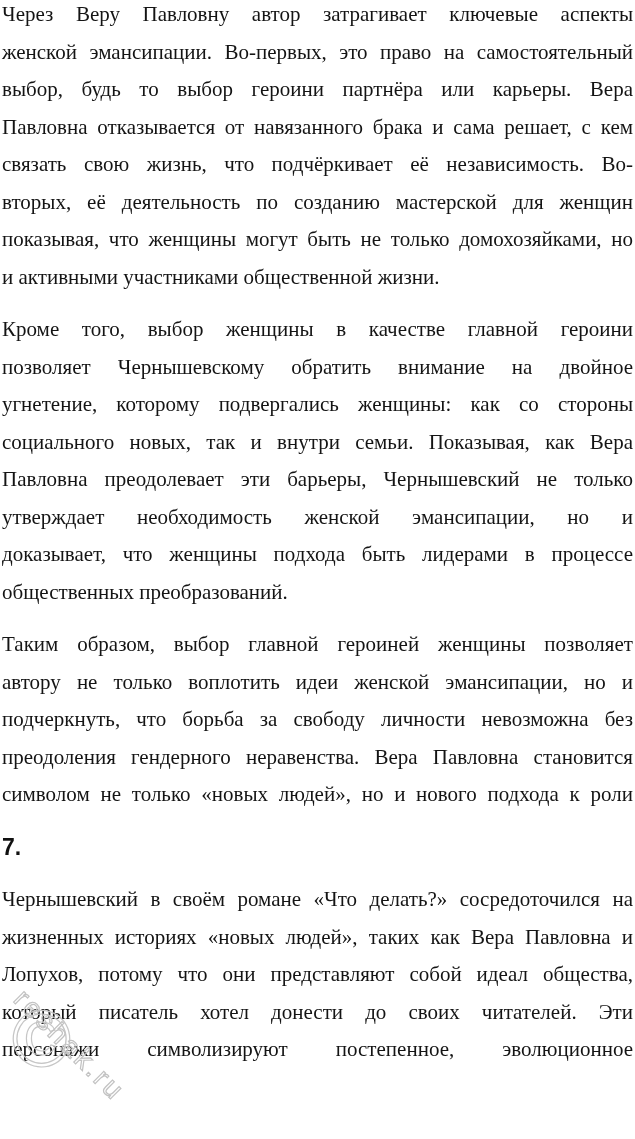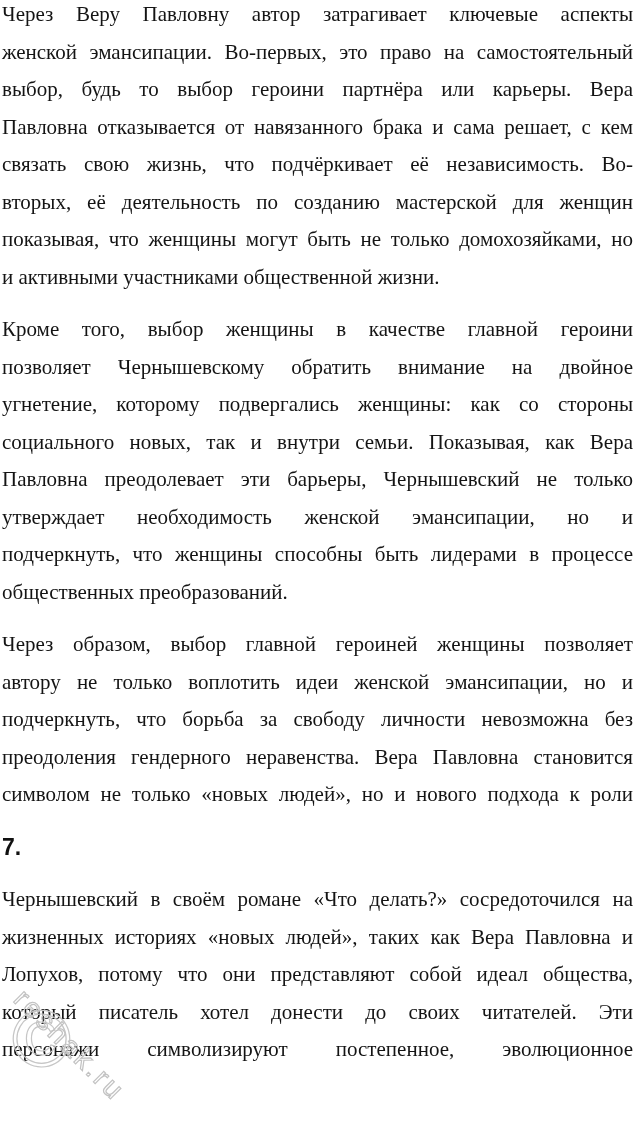--- a/index.html
+++ b/index.html
@@ -97,26 +97,26 @@
     <div class="ln last">и активными участниками общественной жизни.</div>
   </div>
 
   <div class="para">
     <div class="ln">Кроме того, выбор женщины в качестве главной героини</div>
     <div class="ln">позволяет Чернышевскому обратить внимание на двойное</div>
     <div class="ln">угнетение, которому подвергались женщины: как со стороны</div>
     <div class="ln">социального новых, так и внутри семьи. Показывая, как Вера</div>
     <div class="ln">Павловна преодолевает эти барьеры, Чернышевский не только</div>
     <div class="ln">утверждает необходимость женской эмансипации, но и</div>
-    <div class="ln">подчеркнуть, что женщины способны быть лидерами в процессе</div>
+    <div class="ln">доказывает, что женщины подхода быть лидерами в процессе</div>
     <div class="ln last">общественных преобразований.</div>
   </div>
 
   <div class="para">
-    <div class="ln">Через образом, выбор главной героиней женщины позволяет</div>
+    <div class="ln">Таким образом, выбор главной героиней женщины позволяет</div>
     <div class="ln">автору не только воплотить идеи женской эмансипации, но и</div>
     <div class="ln">подчеркнуть, что борьба за свободу личности невозможна без</div>
     <div class="ln">преодоления гендерного неравенства. Вера Павловна становится</div>
     <div class="ln">символом не только «новых людей», но и нового подхода к роли</div>
   </div>
 
   <div class="heading">7.</div>
 
   <div class="para">
     <div class="ln">Чернышевский в своём романе «Что делать?» сосредоточился на</div>

